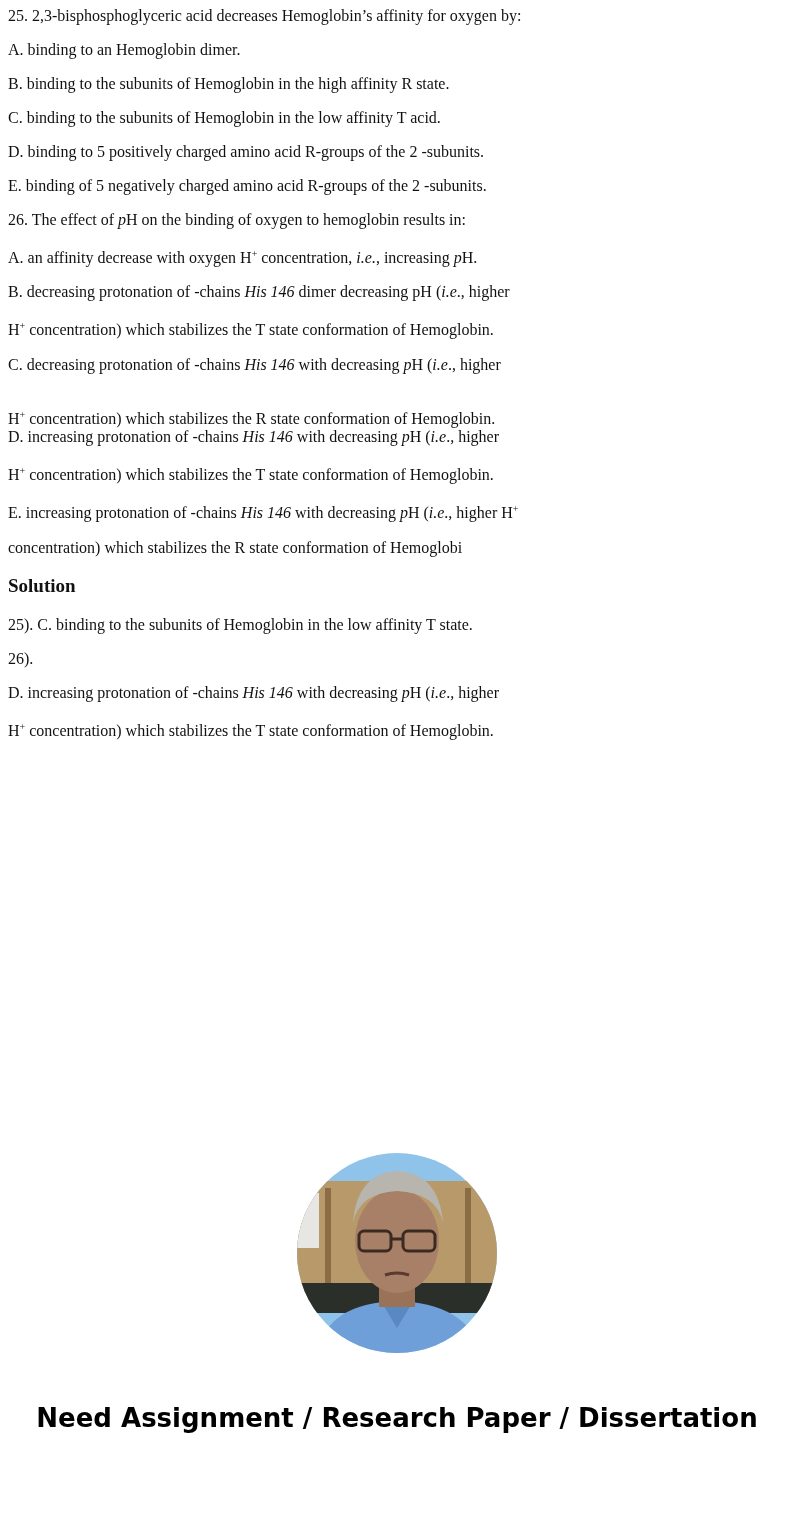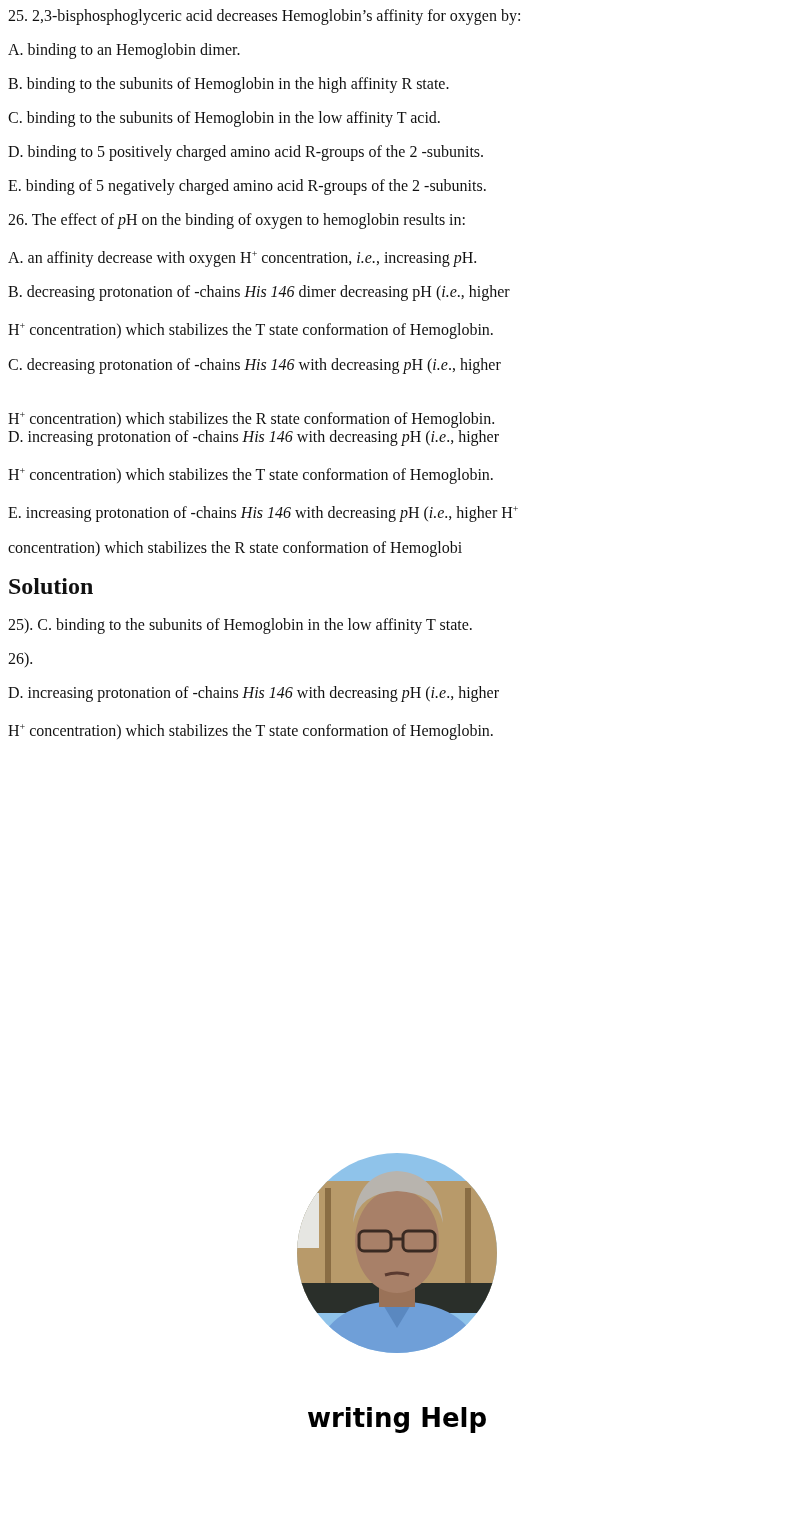--- a/index.html
+++ b/index.html
@@ -1,21 +1,21 @@
 <!DOCTYPE html>
 <html><head>
   <meta charset="utf-8">
   <style>
     html, body { margin: 0; padding: 0; background: #ffffff; }
     body { width: 794px; height: 1523px; position: relative; overflow: hidden;
            font-family: "Liberation Serif", serif; color: #111; }
     .line { position: absolute; left: 8px; font-size: 16px; line-height: 18px; white-space: nowrap; }
     .line sup { font-size: 10px; vertical-align: 6px; line-height: 0; }
     .line i { font-style: italic; }
-    .heading { position: absolute; left: 8px; font-size: 24px; font-weight: bold; line-height: 22px; }
+    .heading { position: absolute; left: 8px; font-size: 19px; font-weight: bold; line-height: 22px; }
     .avatar { position: absolute; left: 297px; top: 1153px; width: 200px; height: 200px; border-radius: 50%; overflow: hidden; }
     .footer { position: absolute; left: 0; width: 794px; top: 1403px; text-align: center;
               font-family: "DejaVu Sans", sans-serif; font-weight: bold; font-size: 26px; line-height: 30px; color: #000; }
   </style>
 </head>
 <body>
 
 <div class="line" style="top:7px">25. 2,3-bisphosphoglyceric acid decreases Hemoglobin’s affinity for oxygen by:</div>
 <div class="line" style="top:41px">A. binding to an Hemoglobin dimer.</div>
 <div class="line" style="top:75px">B. binding to the subunits of Hemoglobin in the high affinity R state.</div>
@@ -59,14 +59,14 @@
     <ellipse cx="100" cy="88" rx="42" ry="52" fill="#a88068"></ellipse>
     <path d="M56 70 Q60 20 100 18 Q142 20 146 70 Q140 40 100 38 Q62 40 56 70 Z" fill="#b8b4ae"></path>
     <rect x="62" y="78" width="32" height="20" rx="5" fill="none" stroke="#3a2a22" stroke-width="3"></rect>
     <rect x="106" y="78" width="32" height="20" rx="5" fill="none" stroke="#3a2a22" stroke-width="3"></rect>
     <line x1="94" y1="86" x2="106" y2="86" stroke="#3a2a22" stroke-width="3"></line>
     <path d="M88 122 Q100 118 112 122" stroke="#5a3a30" stroke-width="3" fill="none"></path>
   </svg>
 </div>
 
 <div class="footer">
-  <div>writing Help</div>
+  <div>Need Assignment / Research Paper / Dissertation</div>
 </div>
 
 </body></html>

